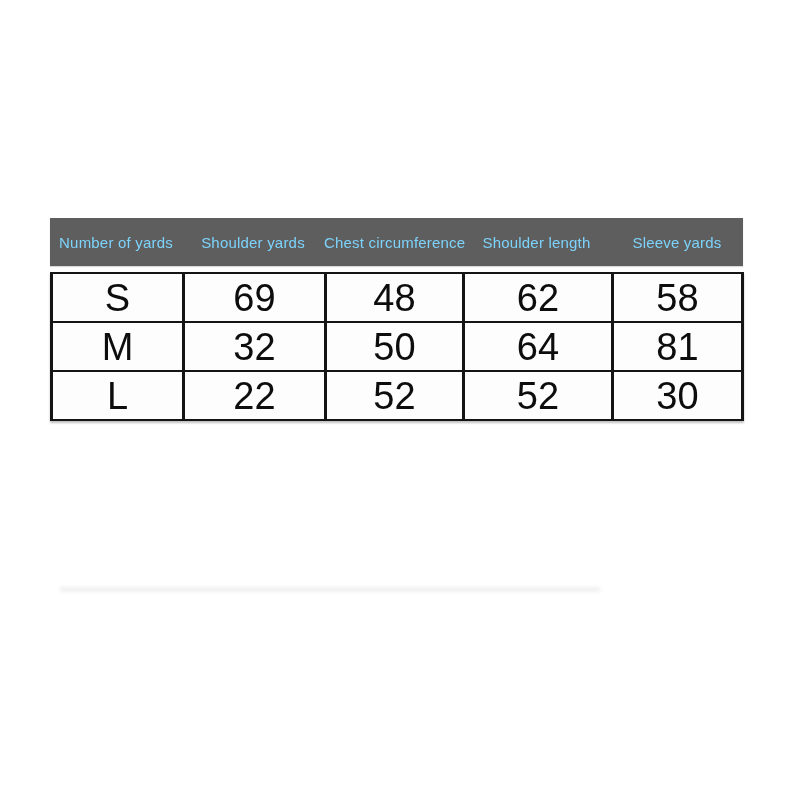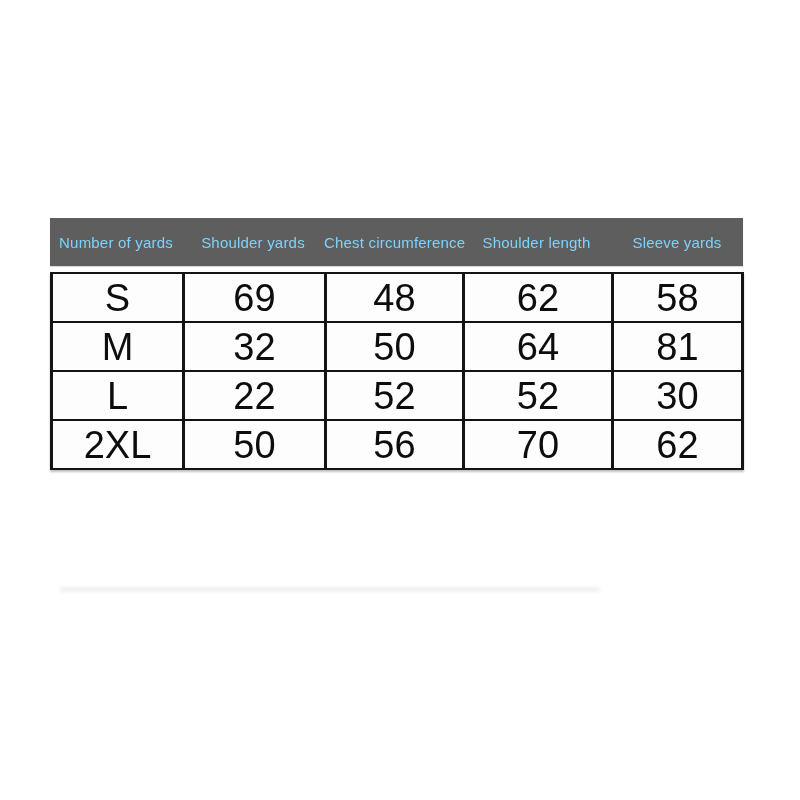--- a/index.html
+++ b/index.html
@@ -106,25 +106,18 @@
           <td>64</td>
           <td>81</td>
         </tr>
         <tr>
           <td>L</td>
           <td>22</td>
           <td>52</td>
           <td>52</td>
           <td>30</td>
         </tr>
-        <tr>
-          <td>2XL</td>
-          <td>50</td>
-          <td>56</td>
-          <td>70</td>
-          <td>62</td>
-        </tr>
       </tbody>
     </table>
   </div>
 
   <div class="smudge"></div>
 </div>
 
 </body></html>

